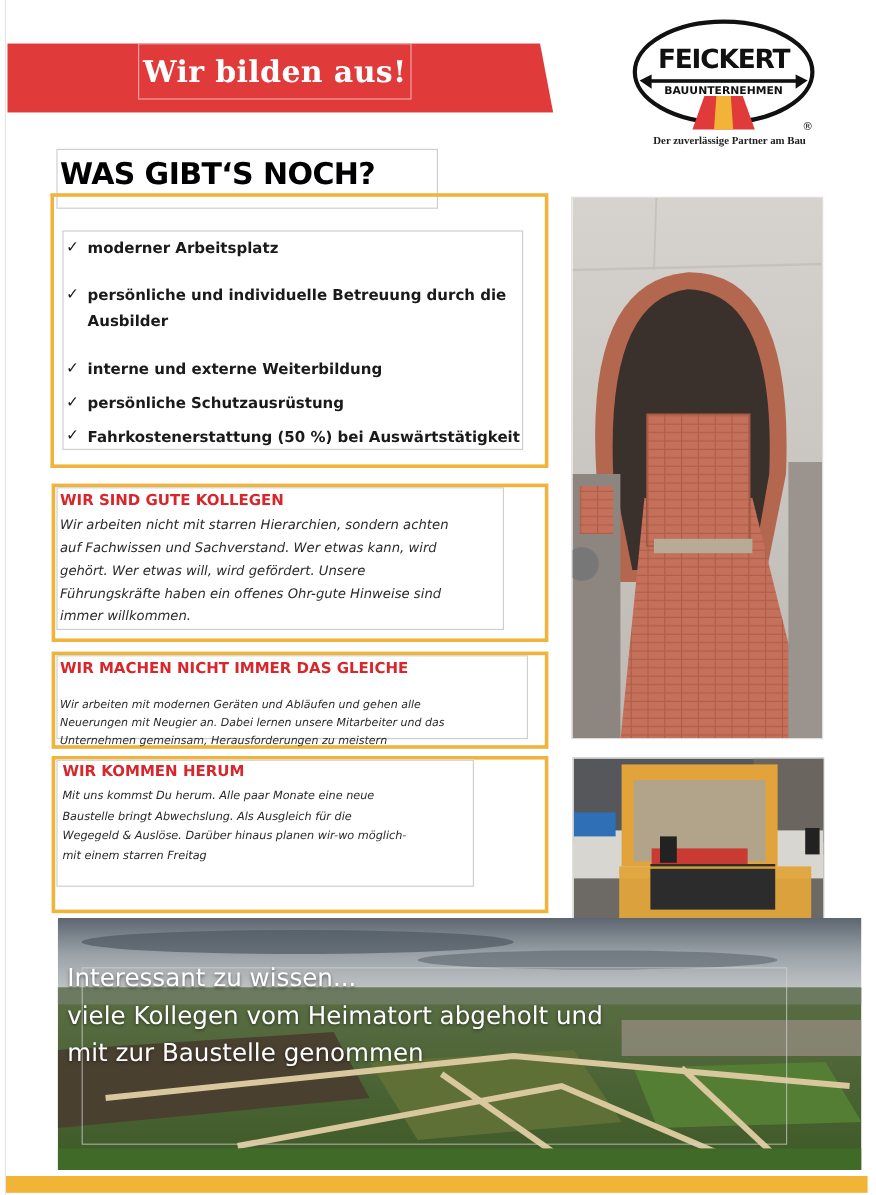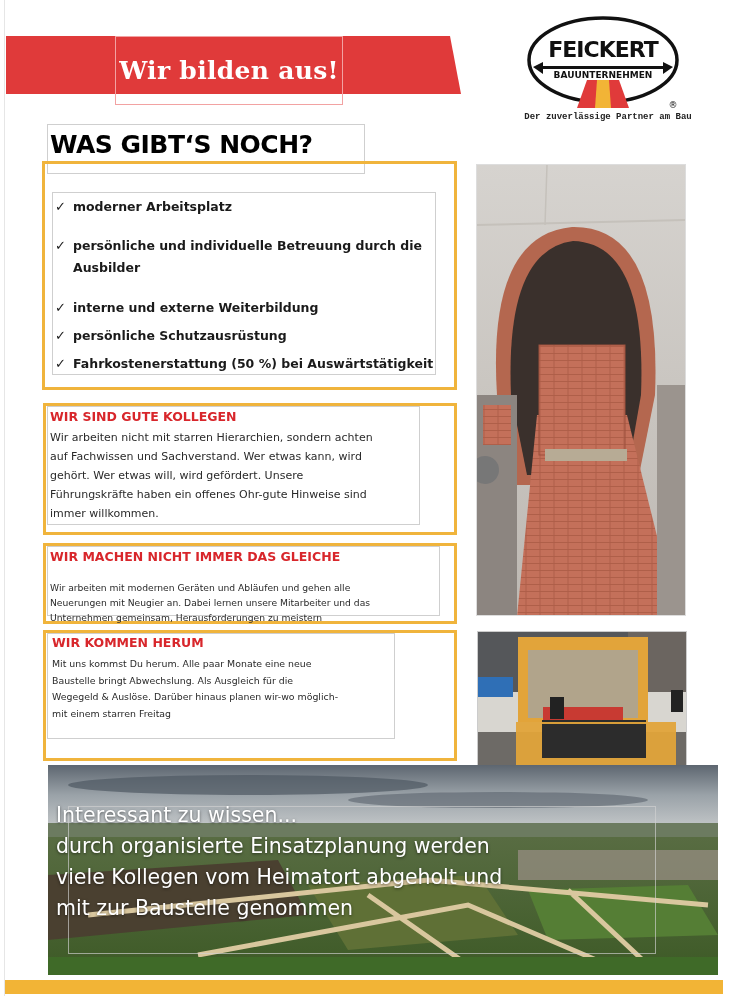--- a/index.html
+++ b/index.html
@@ -4,45 +4,45 @@
 <style>
   * { box-sizing: border-box; margin: 0; padding: 0; }
   html, body { width: 730px; height: 996px; background: #ffffff; overflow: hidden; }
   body { position: relative; font-family: "DejaVu Sans", sans-serif; color: #222; }
 
   .page-edge { position: absolute; left: 4px; top: 0; width: 1px; height: 996px; background: #e6e6e6; }
 
   
   .banner { position: absolute; left: 6px; top: 36px; width: 455px; height: 58px; background: #e03a3a;
             clip-path: polygon(0 0, 444px 0, 455px 58px, 0 58px); }
-  .banner-title-box { position: absolute; left: 115px; top: 36px; width: 228px; height: 69px;
+  .banner-title-box { position: absolute; left: 115px; top: 36px; width: 228px; height: 47px;
             border: 1px solid #f2a2a2; display: flex; align-items: center; justify-content: center; }
   .banner-title { font-family: "DejaVu Serif", serif; font-weight: bold; font-size: 25px; color: #ffffff; letter-spacing: 0.3px; }
 
   
   .logo { position: absolute; left: 523px; top: 12px; width: 166px; height: 110px; }
   .logo-tagline { position: absolute; left: 523px; top: 112px; width: 170px; text-align: center;
-            font-family: Liberation Mono, monospace; font-size: 9px; font-weight: bold; color: #222; }
+            font-family: Liberation Serif, serif; font-size: 9px; font-weight: bold; color: #222; }
 
   
   .heading-box { position: absolute; left: 47px; top: 124px; width: 318px; height: 50px; border: 1px solid #cfcfcf; }
   .heading { position: absolute; left: 50px; top: 130px; font-family: "DejaVu Sans", sans-serif; font-weight: bold;
             font-size: 25px; color: #000000; letter-spacing: -0.5px; }
 
   
   .yframe { position: absolute; border: 3px solid #f0b43c; }
   .inner { position: absolute; border: 1px solid #cfcfcf; background: #fff; }
 
   .benefit-list { list-style: none; }
   .benefit { position: absolute; left: 55px; display: flex; font-family: "DejaVu Sans", sans-serif; font-weight: bold;
             font-size: 12.5px; color: #1a1a1a; line-height: 22px; }
   .check { width: 18px; flex-shrink: 0; font-weight: normal; font-size: 13px; }
 
   .card-title { position: absolute; font-family: "DejaVu Sans", sans-serif; font-weight: bold; color: #d8262b; text-align: right; }
-  .card-text { position: absolute; font-family: "DejaVu Sans", sans-serif; color: #2a2a2a; }
+  .card-text { position: absolute; font-family: "DejaVu Sans", sans-serif; color: #2a2a2a; font-style: italic; }
 
   
   .photo { position: absolute; overflow: hidden; }
   .photo svg { display: block; }
 
   .aerial-text { position: absolute; left: 56px; top: 800px; width: 600px; font-family: "DejaVu Sans", sans-serif;
             font-size: 20.5px; line-height: 31px; color: #ffffff; text-shadow: 0 1px 3px rgba(0,0,0,0.55); }
   .aerial-text div { white-space: nowrap; }
   .aerial-frame { position: absolute; left: 68px; top: 806px; width: 588px; height: 148px; border: 1px solid rgba(210,210,210,0.65); }
 
@@ -208,18 +208,17 @@
     <polygon points="260,120 430,110 470,170 300,185" fill="#5f7036"></polygon>
     <polygon points="480,125 640,120 670,170 500,175" fill="#557e35"></polygon>
     <path d="M40 150 L380 115 L660 140 M150 190 L420 140 L560 200 M320 130 L420 200 M520 125 L600 200" stroke="#d9c79e" stroke-width="5" fill="none"></path>
     <rect x="470" y="85" width="200" height="30" fill="#9b9088" opacity="0.7"></rect>
     <rect y="192" width="670" height="18" fill="#3f6a28"></rect>
   </svg>
 </div>
 <div class="aerial-frame"></div>
 <div class="aerial-text">
   <div>Interessant zu wissen...</div>
-  <div>durch organisierte Einsatzplanung werden</div>
   <div>viele Kollegen vom Heimatort abgeholt und</div>
   <div>mit zur Baustelle genommen</div>
 </div>
 
 <div class="footer-bar"></div>
 
 </body></html>

